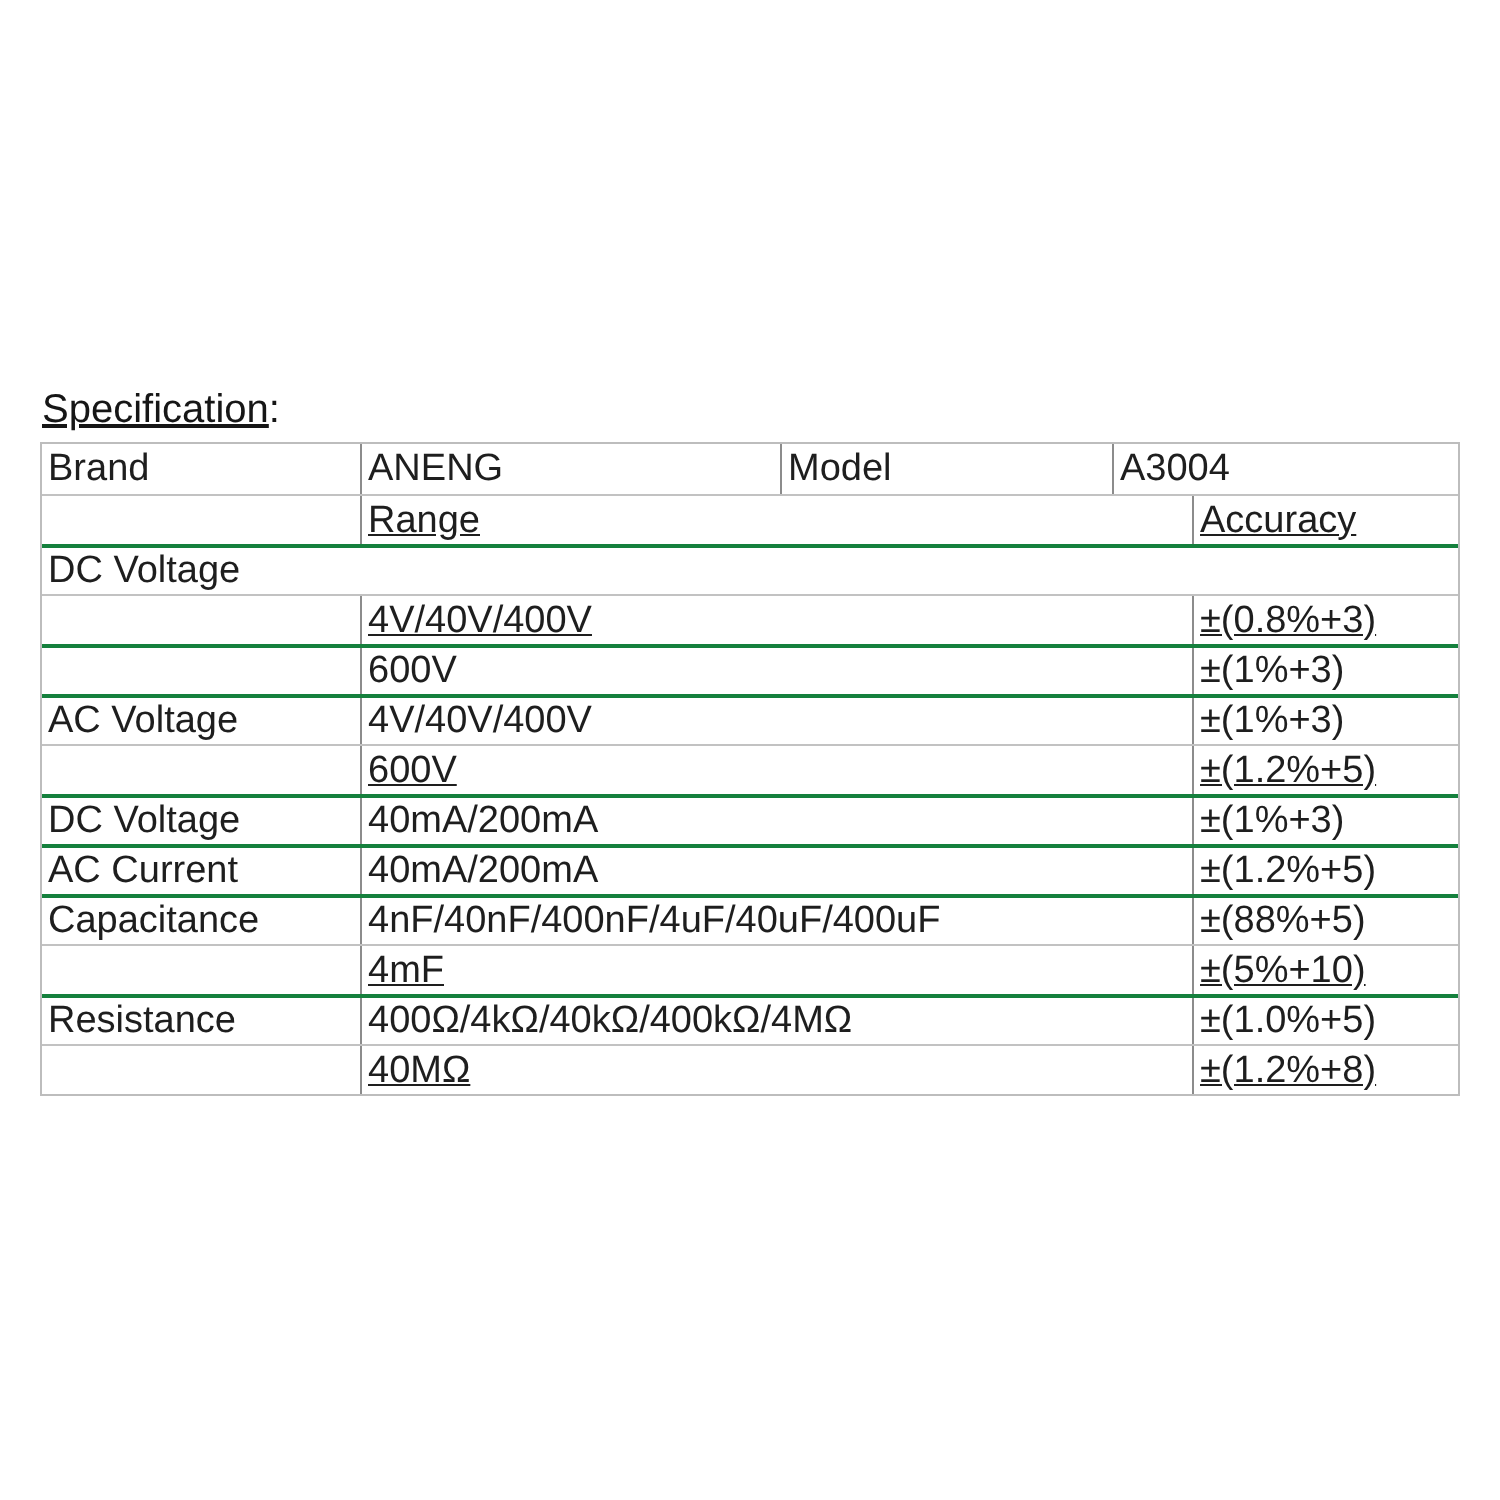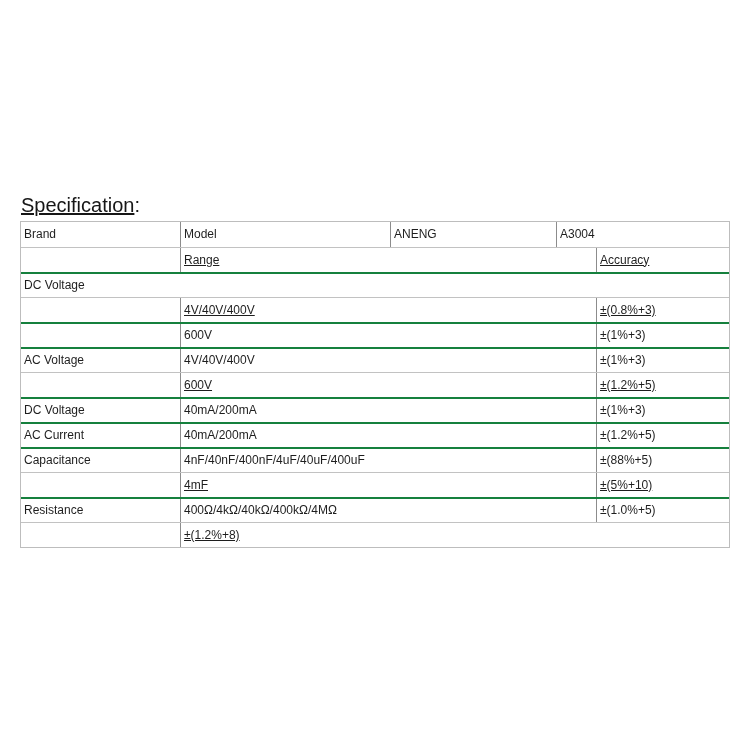--- a/index.html
+++ b/index.html
@@ -36,43 +36,43 @@
     box-sizing: border-box;
   }
   .info-row   { grid-template-columns: 159px 210px 166px auto; }
   .data-row   { grid-template-columns: 159px 416px auto; }
   .thin-top   { border-top: 1px solid #c2c2c2; text-decoration: underline; }
   .heavy-top  { border-top: 2px solid #15803d; }
   .cell {
     display: flex;
     align-items: center;
     padding-left: 3px;
-    font-size: 12px;
+    font-size: 19px;
     line-height: 21px;
     white-space: nowrap;
     overflow: hidden;
     color: #1e1e1e;
   }
   .bl { border-left: 1px solid #8c8c8c; }
 </style>
 </head>
 <body>
 
 <div class="page">
 
   <div class="heading">
     <span class="underlined">Specification</span><span>:</span>
   </div>
 
   <div class="spec-table">
 
     <div class="row info-row">
       <div class="cell">Brand</div>
+      <div class="cell bl">ANENG</div>
       <div class="cell bl">Model</div>
-      <div class="cell bl">ANENG</div>
       <div class="cell bl">A3004</div>
     </div>
 
     <div class="row data-row thin-top">
       <div class="cell"></div>
       <div class="cell bl">Range</div>
       <div class="cell bl">Accuracy</div>
     </div>
 
     <div class="row data-row heavy-top">
@@ -128,17 +128,18 @@
     </div>
 
     <div class="row data-row heavy-top">
       <div class="cell">Resistance</div>
       <div class="cell bl">400Ω/4kΩ/40kΩ/400kΩ/4MΩ</div>
       <div class="cell bl">±(1.0%+5)</div>
     </div>
 
     <div class="row data-row thin-top">
       <div class="cell"></div>
+      <div class="cell bl">40MΩ</div>
       <div class="cell bl">±(1.2%+8)</div>
     </div>
 
   </div>
 </div>
 
 </body></html>

